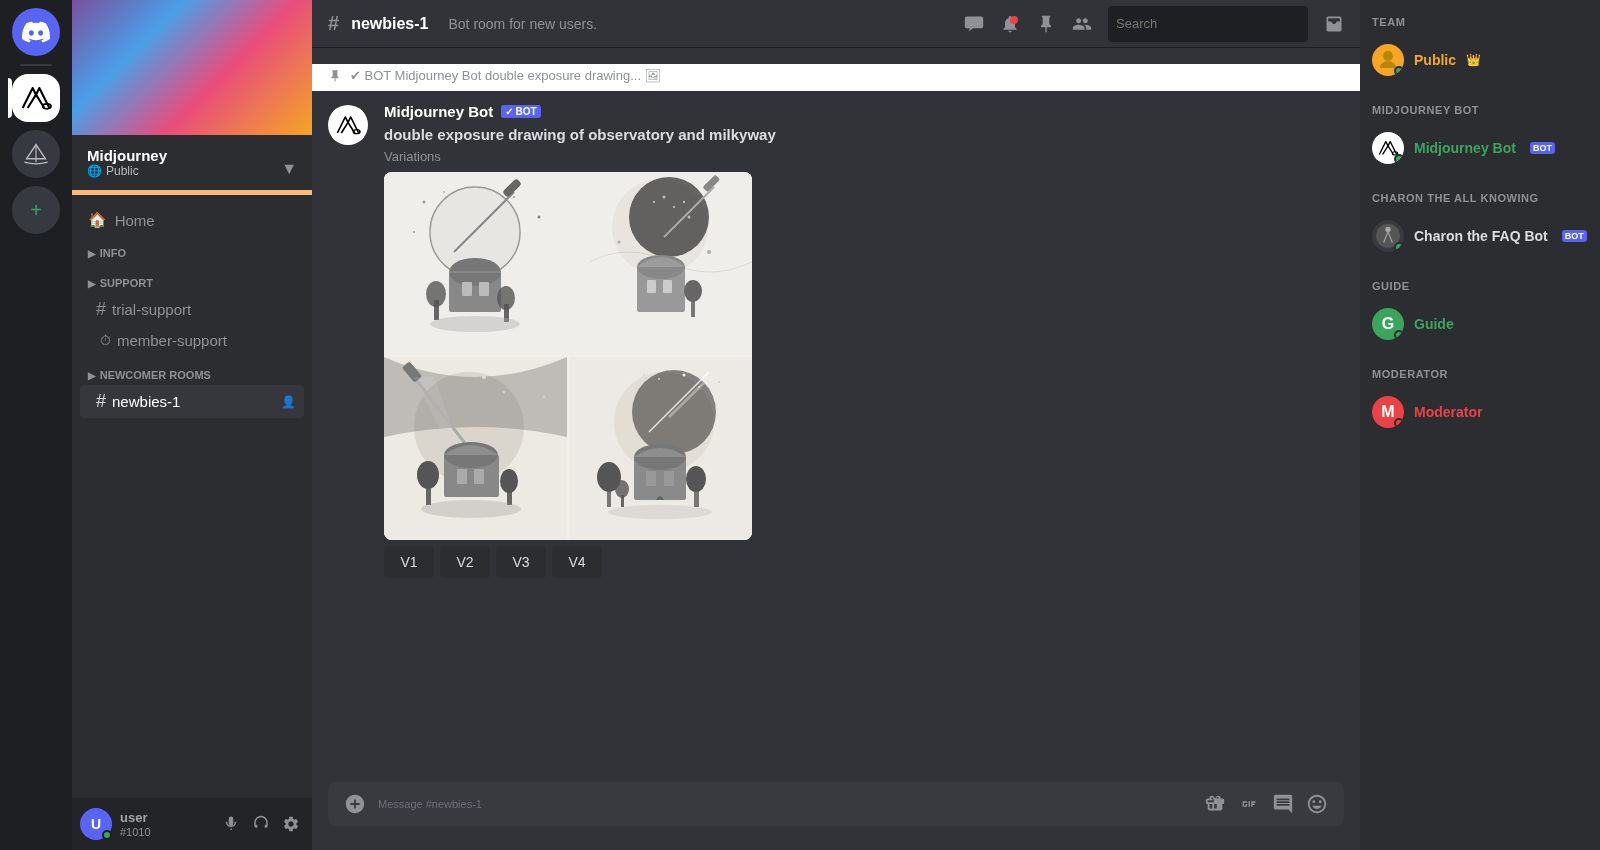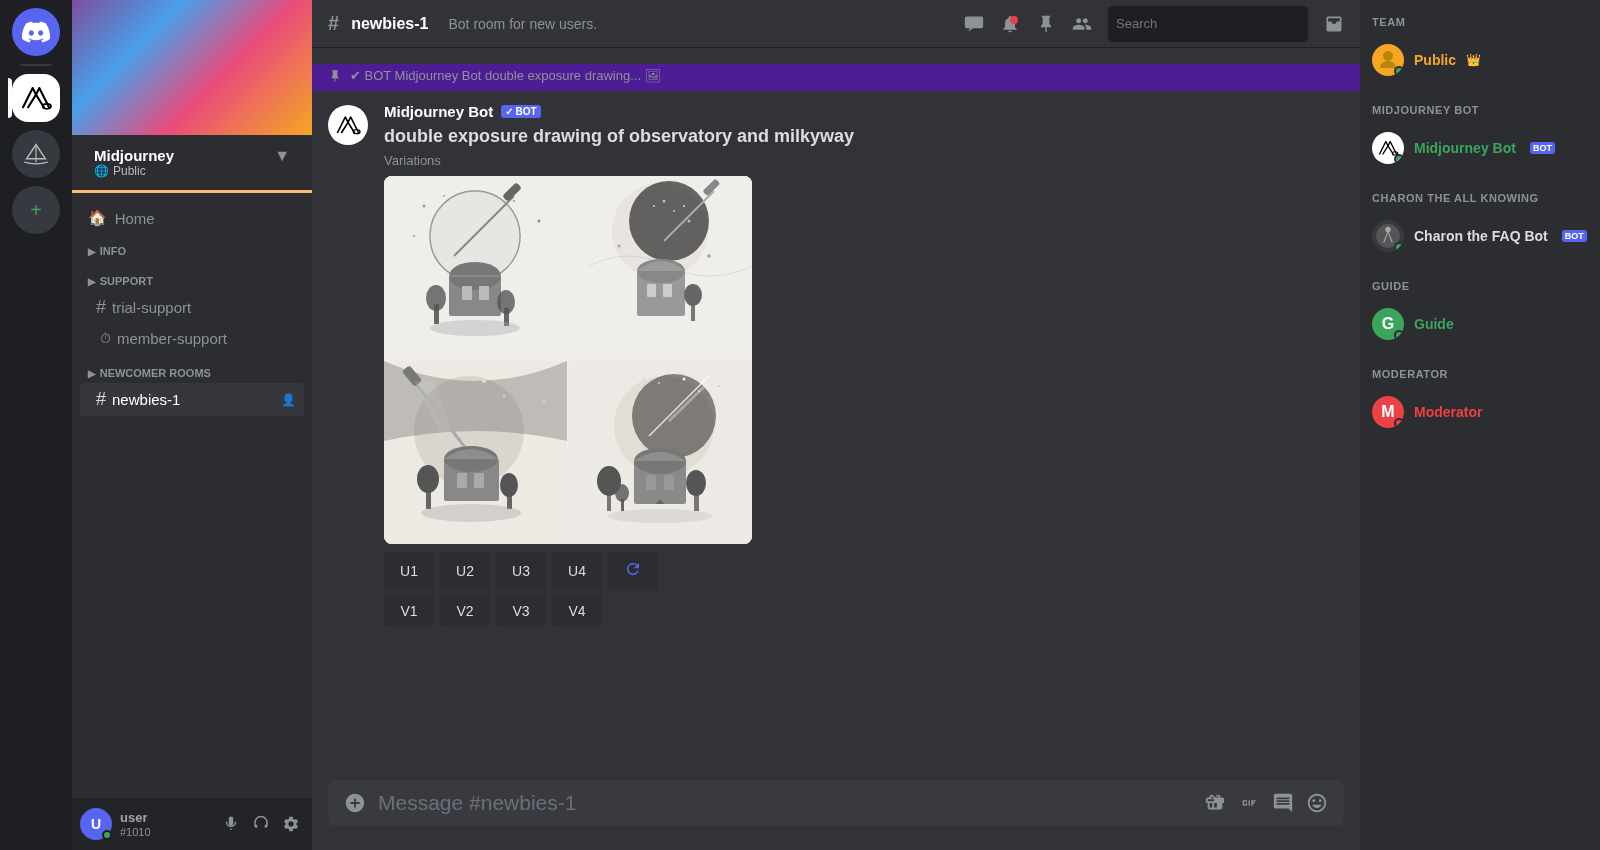--- a/index.html
+++ b/index.html
@@ -21,21 +21,21 @@
     .server-icon-wrap { position: relative; }
 
     
     .sidebar {
       width: 240px; background: #2b2d31; display: flex; flex-direction: column; flex-shrink: 0;
     }
     .server-banner {
       height: 135px; background: linear-gradient(135deg, #7b4f9e 0%, #4a9fe8 30%, #e84c7c 60%, #f5a623 100%); position: relative; flex-shrink: 0;
     }
     .server-header {
-      display: flex; align-items: flex-start; justify-content: space-between; padding: 12px 22px; border-bottom: 3px solid #fdba74;
+      display: flex; align-items: flex-end; justify-content: space-between; padding: 12px 15px; border-bottom: 5px solid #fdba74;
     }
     .server-name { font-weight: 700; font-size: 15px; color: #fff; }
     .server-public { font-size: 12px; color: #b9bbbe; display: flex; align-items: center; gap: 4px; }
     .channel-list { flex: 1; overflow-y: auto; padding: 8px 0; }
     .channel-section { padding: 4px 0; }
     .channel-section-header {
       padding: 6px 8px 4px 16px; font-size: 11px; font-weight: 700; color: #8e9297; text-transform: uppercase; cursor: pointer; display: flex; align-items: center; gap: 4px;
     }
     .channel-item {
       display: flex; align-items: center; gap: 6px; padding: 6px 8px 6px 16px; border-radius: 4px; margin: 0 8px; cursor: pointer; color: #8e9297; font-size: 15px;
@@ -75,42 +75,42 @@
     .pin-icon-wrap { position: relative; }
 
     
     .messages-area { flex: 1; overflow-y: auto; padding: 16px 0; }
     .message-item { display: flex; padding: 4px 16px; gap: 16px; position: relative; }
     .message-avatar { width: 40px; height: 40px; border-radius: 50%; background: #5865f2; flex-shrink: 0; display: flex; align-items: center; justify-content: center; overflow: hidden; margin-top: 2px; }
     .message-content { flex: 1; min-width: 0; }
     .message-header { display: flex; align-items: center; gap: 8px; margin-bottom: 4px; }
     .message-author { font-size: 15px; font-weight: 600; color: #fff; }
     .bot-badge { background: #5865f2; color: #fff; font-size: 10px; font-weight: 700; padding: 1px 4px; border-radius: 3px; display: inline-flex; align-items: center; gap: 2px; }
-    .message-text { font-size: 18px; color: #dcddde; line-height: 1.4; font-weight: 600; margin-bottom: 4px; }
+    .message-text { font-size: 15px; color: #dcddde; line-height: 1.4; font-weight: 600; margin-bottom: 4px; }
     .message-subtext { font-size: 13px; color: #8e9297; margin-bottom: 8px; }
 
     
     .image-grid-container { background: #f0eeeb; border-radius: 8px; width: 368px; overflow: hidden; }
     .image-grid { display: grid; grid-template-columns: 1fr 1fr; gap: 2px; }
     .grid-cell { width: 183px; height: 183px; background: #e8e4de; display: flex; align-items: center; justify-content: center; overflow: hidden; position: relative; }
 
     
     .action-buttons { display: flex; gap: 6px; margin-top: 8px; flex-wrap: wrap; }
     .action-btn {
       background: #2b2d31; border: none; color: #dcddde; padding: 8px 16px; border-radius: 4px; cursor: pointer; font-size: 14px; font-weight: 500; min-width: 50px;
     }
     .action-btn.refresh { background: #2b2d31; color: #5865f2; padding: 8px 12px; }
 
     
     .message-input-area { padding: 0 16px 24px; flex-shrink: 0; }
     .message-input-wrap {
       background: #383a40; border-radius: 8px; display: flex; align-items: center; padding: 0 16px; gap: 12px; min-height: 44px;
     }
     .attach-btn { background: none; border: none; cursor: pointer; color: #8e9297; font-size: 20px; display: flex; align-items: center; }
-    .message-input { flex: 1; background: none; border: none; outline: none; color: #86efac; font-size: 21px; padding: 11px 0; }
+    .message-input { flex: 1; background: none; border: none; outline: none; color: #86efac; font-size: 11px; padding: 11px 0; }
     .message-input::placeholder { color: #6d6f78; }
     .input-icons { display: flex; gap: 12px; align-items: center; }
     .input-icon-btn { background: none; border: none; cursor: pointer; color: #8e9297; display: flex; align-items: center; }
 
     
     .right-panel { width: 240px; background: #2b2d31; flex-shrink: 0; overflow-y: auto; padding: 16px 12px; }
     .panel-section { margin-bottom: 24px; }
     .panel-section-title { font-size: 11px; font-weight: 700; color: #8e9297; text-transform: uppercase; margin-bottom: 12px; letter-spacing: 0.05em; }
     .panel-member { display: flex; align-items: center; gap: 10px; padding: 4px 0; cursor: pointer; border-radius: 4px; }
     .member-avatar { width: 32px; height: 32px; border-radius: 50%; flex-shrink: 0; position: relative; display: flex; align-items: center; justify-content: center; overflow: hidden; }
@@ -279,21 +279,21 @@
       <button class="header-icon-btn">
         <svg width="20" height="20" viewBox="0 0 24 24" fill="#8e9297">
             <path d="M19 3H5c-1.1 0-2 .9-2 2v14c0 1.1.9 2 2 2h14c1.1 0 2-.9 2-2V5c0-1.1-.9-2-2-2zm0 6h-4c0 1.66-1.34 3-3 3S9 10.66 9 9H5V5h14v4z"></path>
           </svg>
       </button>
     </div>
   </div>
 
   <div class="messages-area">
 
-    <div style="padding: 4px 16px 8px; font-size: 13px; color: #8e9297; display: flex; align-items: flex-end; gap: 8px; background: #4c1d95; margin-bottom: 8px; cursor: pointer;">
+    <div style="padding: 4px 16px 8px; font-size: 13px; color: #8e9297; display: flex; align-items: flex-end; gap: 8px; background: #ffffff; margin-bottom: 8px; cursor: pointer;">
       <svg width="14" height="14" viewBox="0 0 24 24" fill="#8e9297">
           <path d="M16 12V4h1V2H7v2h1v8l-2 2v2h5.2v6h1.6v-6H18v-2l-2-2z"></path>
         </svg>
       <span>✔ BOT Midjourney Bot double exposure drawing... 🖼</span>
     </div>
 
     <div class="message-item">
       <div class="message-avatar" style="background:#fff;">
         <svg width="32" height="32" viewBox="0 0 48 48" fill="none">
           <rect width="48" height="48" fill="white"></rect>
@@ -450,31 +450,20 @@
 
                 <rect x="52" y="138" width="3" height="12" fill="#666"></rect>
                 <ellipse cx="53" cy="132" rx="7" ry="9" fill="#555" opacity="0.8"></ellipse>
 
                 <ellipse cx="91" cy="155" rx="52" ry="7" fill="#aaa" opacity="0.25"></ellipse>
               </svg>
             </div>
           </div>
         </div>
 
-        <div class="action-buttons">
-          <button class="action-btn">U1</button>
-          <button class="action-btn">U2</button>
-          <button class="action-btn">U3</button>
-          <button class="action-btn">U4</button>
-          <button class="action-btn refresh">
-            <svg width="18" height="18" viewBox="0 0 24 24" fill="#5865f2">
-              <path d="M17.65 6.35A7.958 7.958 0 0 0 12 4c-4.42 0-7.99 3.58-7.99 8s3.57 8 7.99 8c3.73 0 6.84-2.55 7.73-6h-2.08A5.99 5.99 0 0 1 12 18c-3.31 0-6-2.69-6-6s2.69-6 6-6c1.66 0 3.14.69 4.22 1.78L13 11h7V4l-2.35 2.35z"></path>
-            </svg>
-          </button>
-        </div>
 
         <div class="action-buttons" style="margin-top: 6px;">
           <button class="action-btn">V1</button>
           <button class="action-btn">V2</button>
           <button class="action-btn">V3</button>
           <button class="action-btn">V4</button>
         </div>
       </div>
     </div>
   </div>

